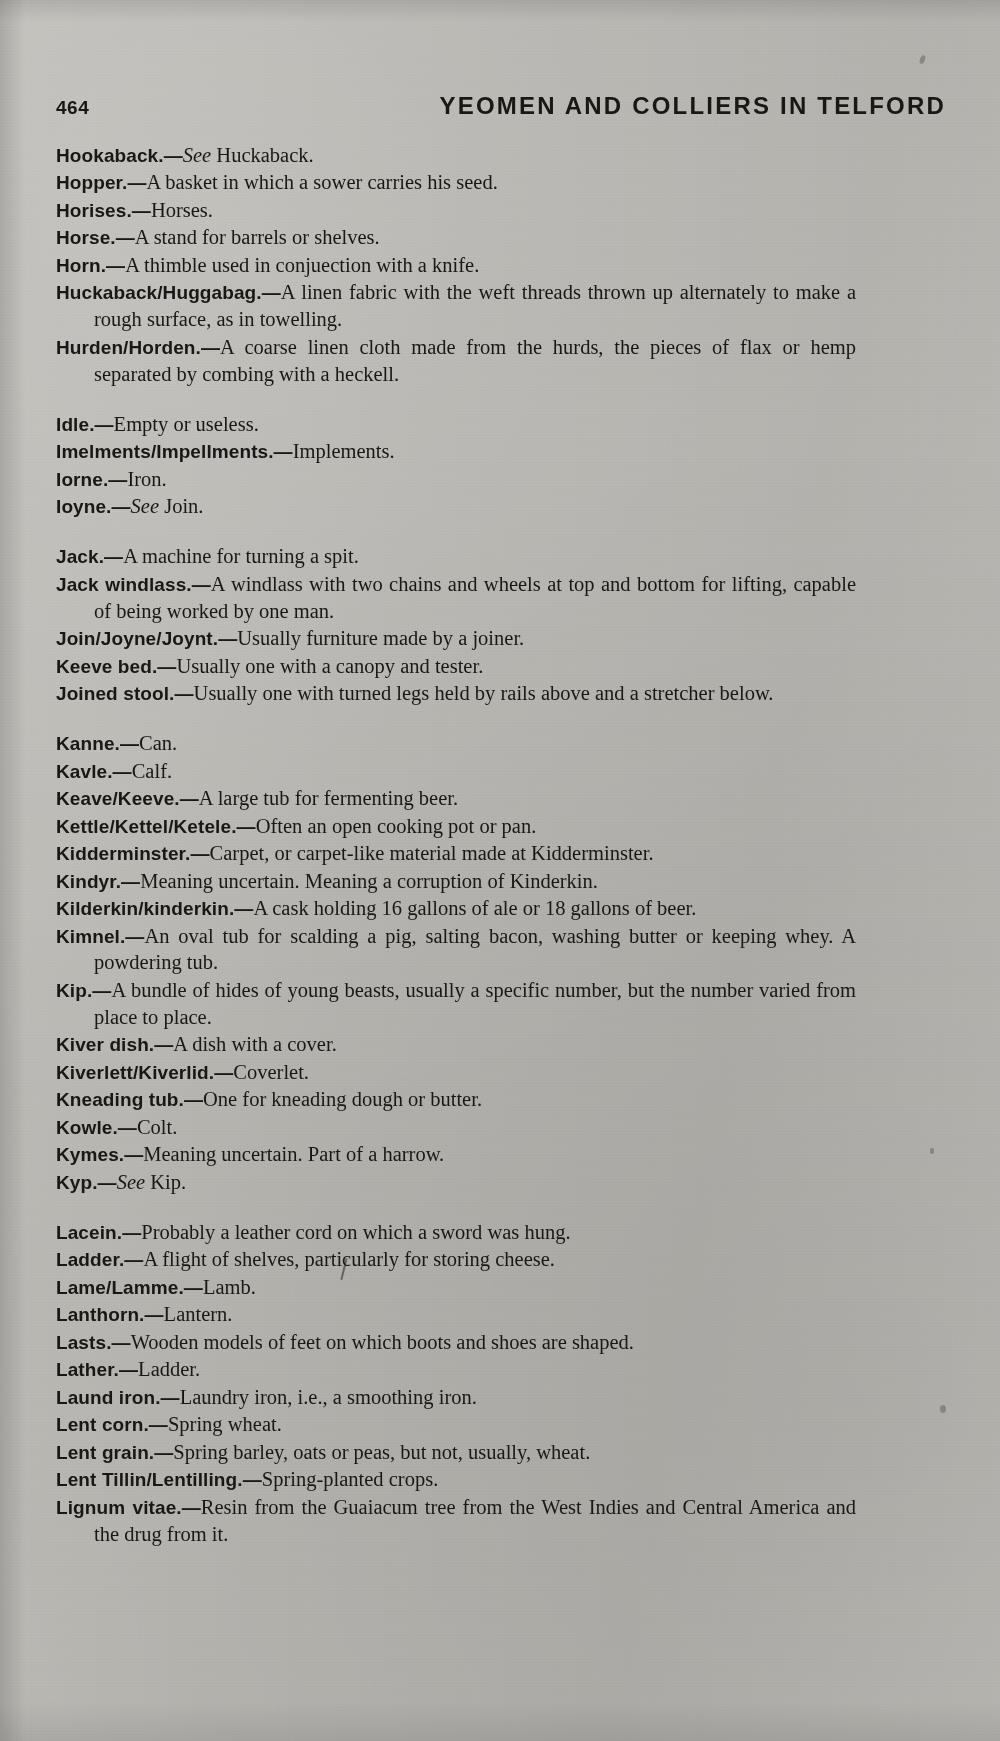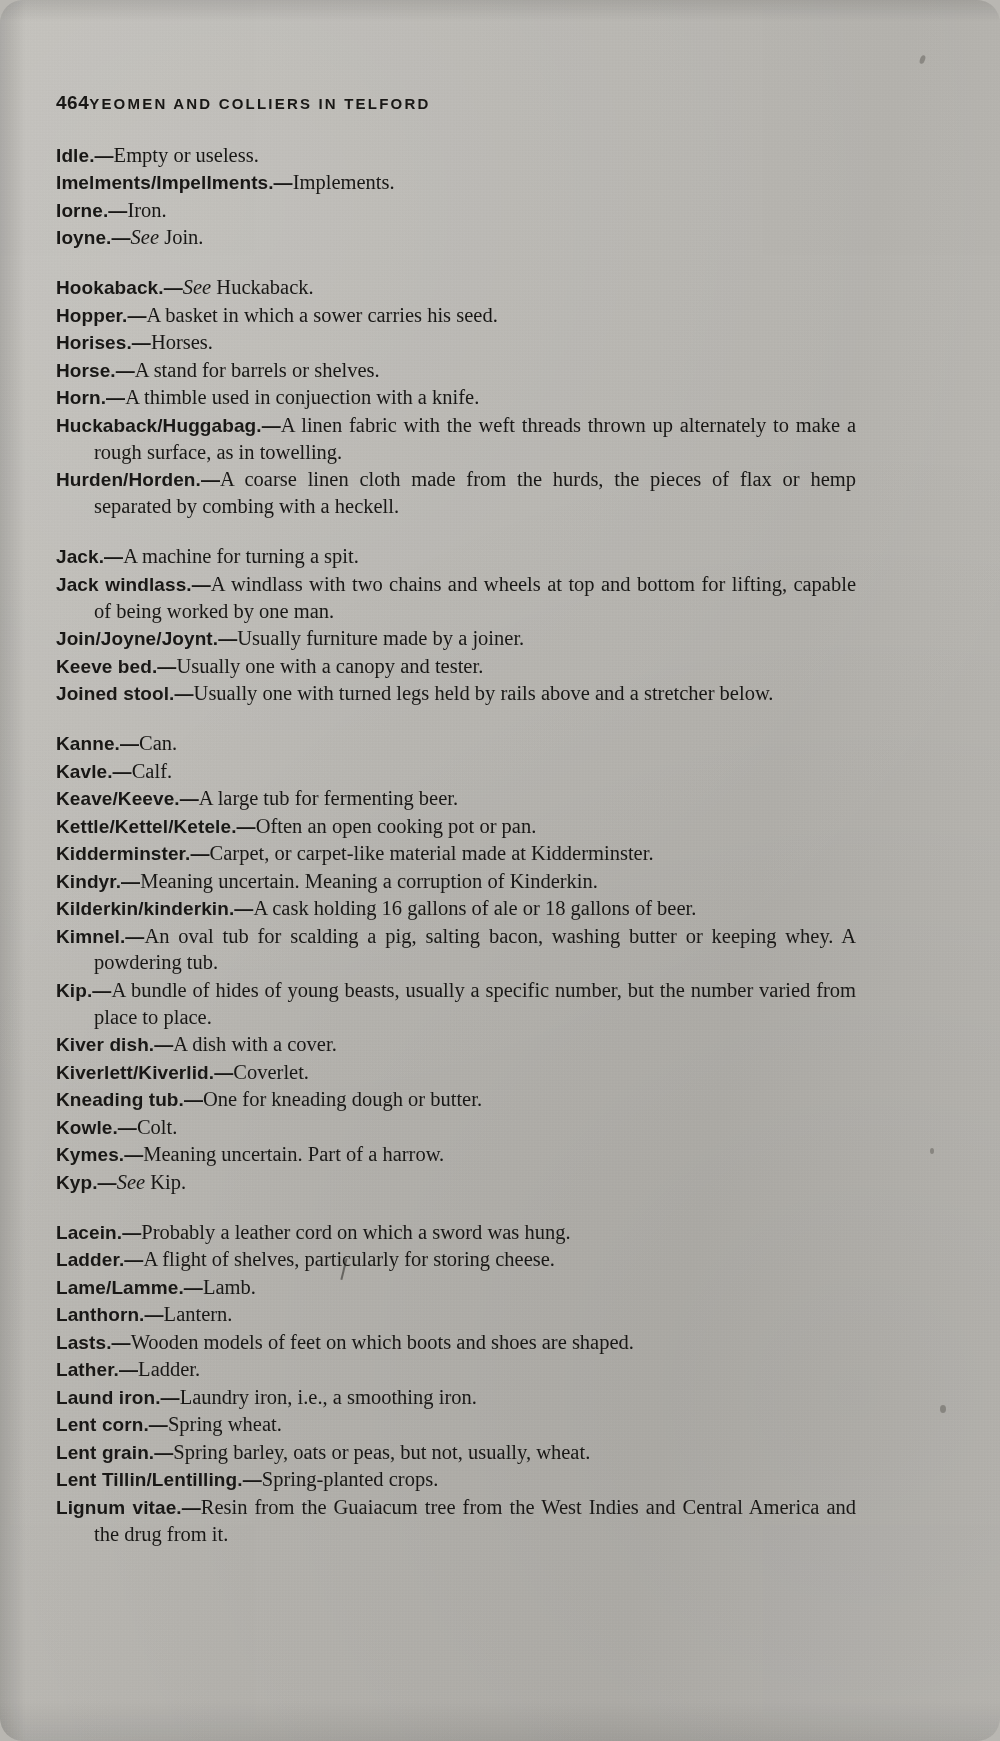--- a/index.html
+++ b/index.html
@@ -12,21 +12,20 @@
     width: 1000px;
     height: 1741px;
     background: #bbb9b4;
     background-image:
       radial-gradient(circle at 20% 12%, rgba(255,255,255,0.10), rgba(0,0,0,0) 55%),
       radial-gradient(circle at 85% 80%, rgba(0,0,0,0.06), rgba(0,0,0,0) 60%),
       linear-gradient(100deg, #c1bfba 0%, #b7b5b0 40%, #b3b1ac 70%, #bdbbb6 100%);
     font-family: "Liberation Serif", serif;
     color: #181715;
     overflow: hidden;
-    border-radius: 23px;
   }
   .grain {
     position: absolute;
     inset: 0;
     pointer-events: none;
     opacity: 0.35;
     background-image:
       repeating-linear-gradient(0deg, rgba(0,0,0,0.02) 0px, rgba(0,0,0,0.02) 1px, rgba(255,255,255,0.02) 2px, rgba(255,255,255,0.02) 3px),
       repeating-linear-gradient(90deg, rgba(0,0,0,0.015) 0px, rgba(0,0,0,0.015) 1px, rgba(255,255,255,0.015) 2px, rgba(255,255,255,0.015) 3px);
   }
@@ -39,24 +38,24 @@
     align-items: baseline;
   }
   .folio {
     font-family: "Liberation Sans", sans-serif;
     font-weight: bold;
     font-size: 19px;
     letter-spacing: 0.5px;
   }
   .running-head {
     flex: 1;
-    text-align: left;
+    text-align: right;
     font-family: "Liberation Sans", sans-serif;
     font-weight: bold;
-    font-size: 15px;
+    font-size: 24px;
     letter-spacing: 2.2px;
     padding-right: 4px;
   }
   .body {
     position: absolute;
     top: 142px;
     left: 56px;
     width: 800px;
   }
   .group {
@@ -128,33 +127,33 @@
   <div class="edge-dark-left"></div>
   <div class="edge-dark-bottom"></div>
 
   <div class="header">
     <div class="folio">464</div>
     <div class="running-head">YEOMEN AND COLLIERS IN TELFORD</div>
   </div>
 
   <div class="body" id="glossary-body">
       <div class="group">
-        <p class="entry"><span class="hw">Idle.—</span><span class="def">Empty or useless.</span></p>
-        <p class="entry"><span class="hw">Imelments/Impellments.—</span><span class="def">Implements.</span></p>
-        <p class="entry"><span class="hw">Iorne.—</span><span class="def">Iron.</span></p>
-        <p class="entry"><span class="hw">Ioyne.—</span><span class="def it">See</span><span class="def"> Join.</span></p>
-      </div>
-      <div class="group">
         <p class="entry"><span class="hw">Hookaback.—</span><span class="def it">See</span><span class="def"> Huckaback.</span></p>
         <p class="entry"><span class="hw">Hopper.—</span><span class="def">A basket in which a sower carries his seed.</span></p>
         <p class="entry"><span class="hw">Horises.—</span><span class="def">Horses.</span></p>
         <p class="entry"><span class="hw">Horse.—</span><span class="def">A stand for barrels or shelves.</span></p>
         <p class="entry"><span class="hw">Horn.—</span><span class="def">A thimble used in conjuection with a knife.</span></p>
         <p class="entry just"><span class="hw">Huckaback/Huggabag.—</span><span class="def">A linen fabric with the weft threads thrown up alternately to make a rough surface, as in towelling.</span></p>
         <p class="entry just"><span class="hw">Hurden/Horden.—</span><span class="def">A coarse linen cloth made from the hurds, the pieces of flax or hemp separated by combing with a heckell.</span></p>
+      </div>
+      <div class="group">
+        <p class="entry"><span class="hw">Idle.—</span><span class="def">Empty or useless.</span></p>
+        <p class="entry"><span class="hw">Imelments/Impellments.—</span><span class="def">Implements.</span></p>
+        <p class="entry"><span class="hw">Iorne.—</span><span class="def">Iron.</span></p>
+        <p class="entry"><span class="hw">Ioyne.—</span><span class="def it">See</span><span class="def"> Join.</span></p>
       </div>
       <div class="group">
         <p class="entry"><span class="hw">Jack.—</span><span class="def">A machine for turning a spit.</span></p>
         <p class="entry just"><span class="hw">Jack windlass.—</span><span class="def">A windlass with two chains and wheels at top and bottom for lifting, capable of being worked by one man.</span></p>
         <p class="entry"><span class="hw">Join/Joyne/Joynt.—</span><span class="def">Usually furniture made by a joiner.</span></p>
         <p class="entry"><span class="hw">Keeve bed.—</span><span class="def">Usually one with a canopy and tester.</span></p>
         <p class="entry"><span class="hw">Joined stool.—</span><span class="def">Usually one with turned legs held by rails above and a stretcher below.</span></p>
       </div>
       <div class="group">
         <p class="entry"><span class="hw">Kanne.—</span><span class="def">Can.</span></p>

